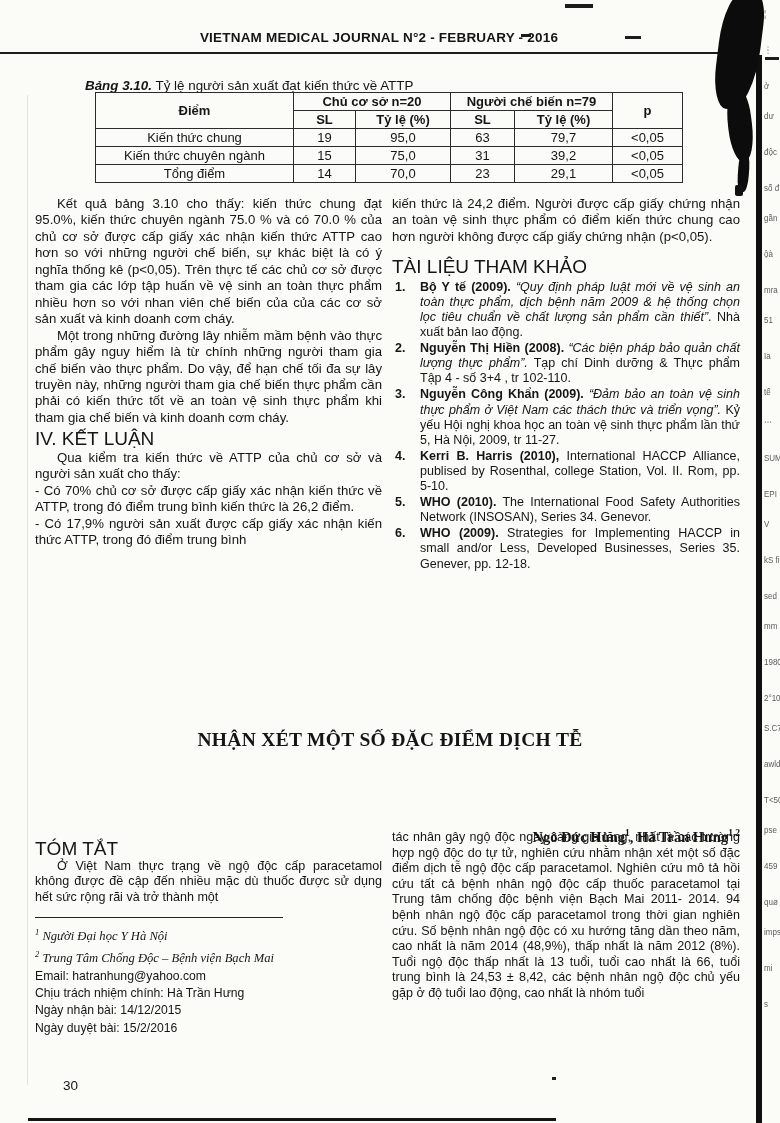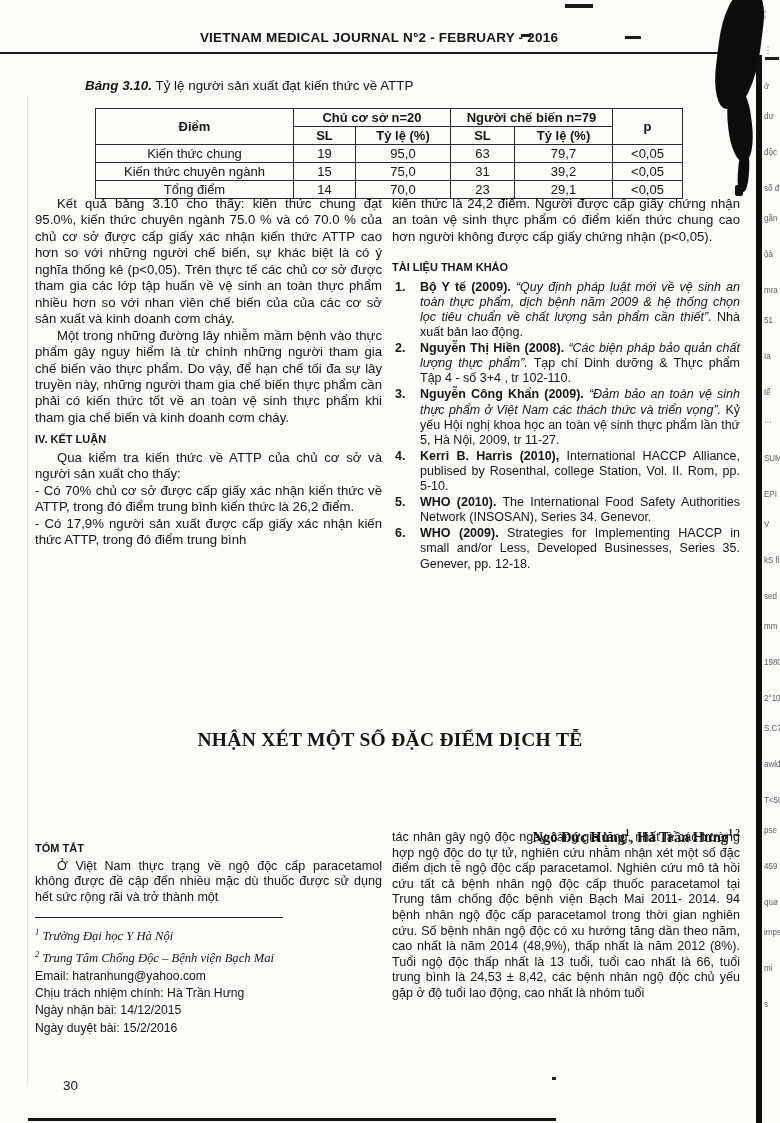--- a/index.html
+++ b/index.html
@@ -18,21 +18,21 @@
   .tbl-caption .cap-label{font-weight:bold;font-style:italic;}
   table.data{border-collapse:collapse;font-size:13px;}
   table.data th,table.data td{border:1.6px solid #2b2b2b;text-align:center;
         padding:0 2px;height:17px;line-height:15px;}
   table.data th{font-weight:bold;}
 
   
   .col{text-align:justify;font-size:13.2px;line-height:16.45px;}
   .col p{margin:0;}
   .col p.ind{text-indent:22px;}
-  .sec-head{font-weight:bold;font-size:11px;margin:5px 0 2px 0;text-align:left;}
+  .sec-head{font-weight:normal;font-size:19px;margin:5px 0 2px 0;text-align:left;}
 
   
   .refs{font-size:12.5px;line-height:15.1px;}
   .ref{position:relative;padding-left:28px;margin:0 0 1px 0;}
   .ref .num{position:absolute;left:3px;font-weight:bold;}
   .bold{font-weight:bold;}
   .ital{font-style:italic;}
 
   
   .art2-title{top:726px;left:35px;width:710px;text-align:center;
@@ -77,21 +77,21 @@
   <div class="abs dash" style="top:36px;left:625px;width:16px;height:3px;"></div>
   <div class="abs dash" style="top:57px;left:765px;width:14px;height:3px;"></div>
 
   <div class="abs journal-header">VIETNAM MEDICAL JOURNAL N°2 - FEBRUARY - 2016</div>
   <div class="abs header-rule"></div>
 
   <div class="abs tbl-caption">
     <span class="cap-label">Bảng 3.10.</span><span> Tỷ lệ người sản xuất đạt  kiến thức về ATTP</span>
   </div>
 
-  <table class="data abs" style="top:108px;left:95px;">
+  <table class="data abs" style="top:92px;left:95px;">
     <colgroup>
       <col style="width:198px">
         <col style="width:62px">
         <col style="width:95px">
       <col style="width:64px">
         <col style="width:98px">
         <col style="width:70px">
     </colgroup>
     <tbody>
         <tr>
@@ -172,21 +172,21 @@
   </div>
   <div class="abs art2-authors">
     <span>Ngô Đức Hùng</span><sup>1</sup><span>, </span><span>Hà Trần Hưng</span><sup>1,2</sup>
   </div>
 
   <div class="abs col abstract" style="top:836px;left:35px;width:347px;">
     <div class="sec-head">TÓM TẮT</div>
     <p class="ind">Ở Việt Nam thực trạng về ngộ độc cấp paracetamol không được đề cập đến nhiều mặc dù thuốc được sử dụng hết sức rộng rãi và trở thành một</p>
     <div class="footnote-rule"></div>
     <div class="footnotes">
-      <div class="aff"><sup>1</sup><span> Trường Đại học Y Hà Nội</span></div>
+      <div class="aff"><sup>1</sup><span> Người Đại học Y Hà Nội</span></div>
       <div class="aff"><sup>2</sup><span> Trung Tâm Chống Độc – Bệnh viện Bạch Mai</span></div>
       <div>Email: hatranhung@yahoo.com</div>
       <div>Chịu trách nhiệm chính: Hà Trần Hưng</div>
       <div>Ngày nhận bài: 14/12/2015</div>
       <div>Ngày duyệt bài: 15/2/2016</div>
     </div>
   </div>
 
   <div class="abs col abstract" style="top:830px;left:392px;width:348px;">
     <p>tác nhân gây ngộ độc ngày càng gia tăng, nhất là các trường hợp ngộ độc do tự tử, nghiên cứu nhằm nhận xét một số đặc điểm dịch tễ ngộ độc cấp paracetamol. Nghiên cứu mô tả hồi cứu tất cả bệnh nhân ngộ độc cấp thuốc paracetamol tại Trung tâm chống độc bệnh viện Bạch Mai 2011- 2014. 94 bệnh nhân ngộ độc cấp paracetamol trong thời gian nghiên cứu. Số bệnh nhân ngộ độc có xu hướng tăng dần theo năm, cao nhất là năm 2014 (48,9%), thấp nhất là năm 2012 (8%). Tuổi ngộ độc thấp nhất là 13 tuổi, tuổi cao nhất là 66, tuổi trung bình là 24,53 ± 8,42, các bệnh nhân ngộ độc chủ yếu gặp ở độ tuổi lao động, cao nhất là nhóm tuổi</p>

